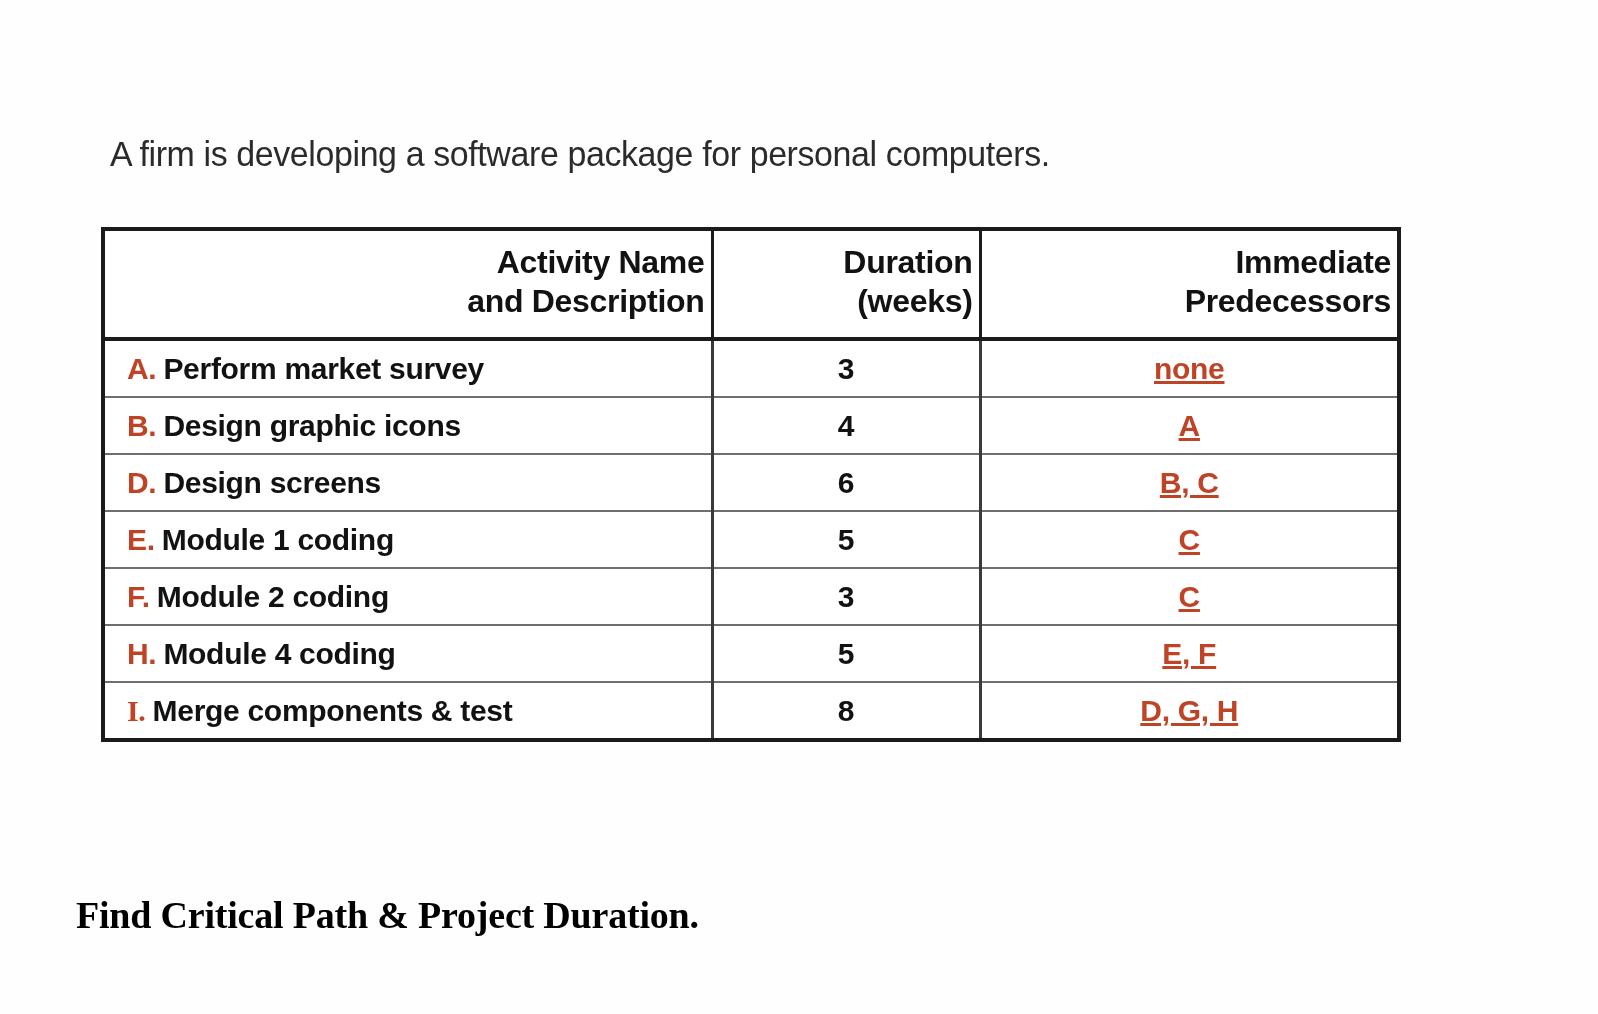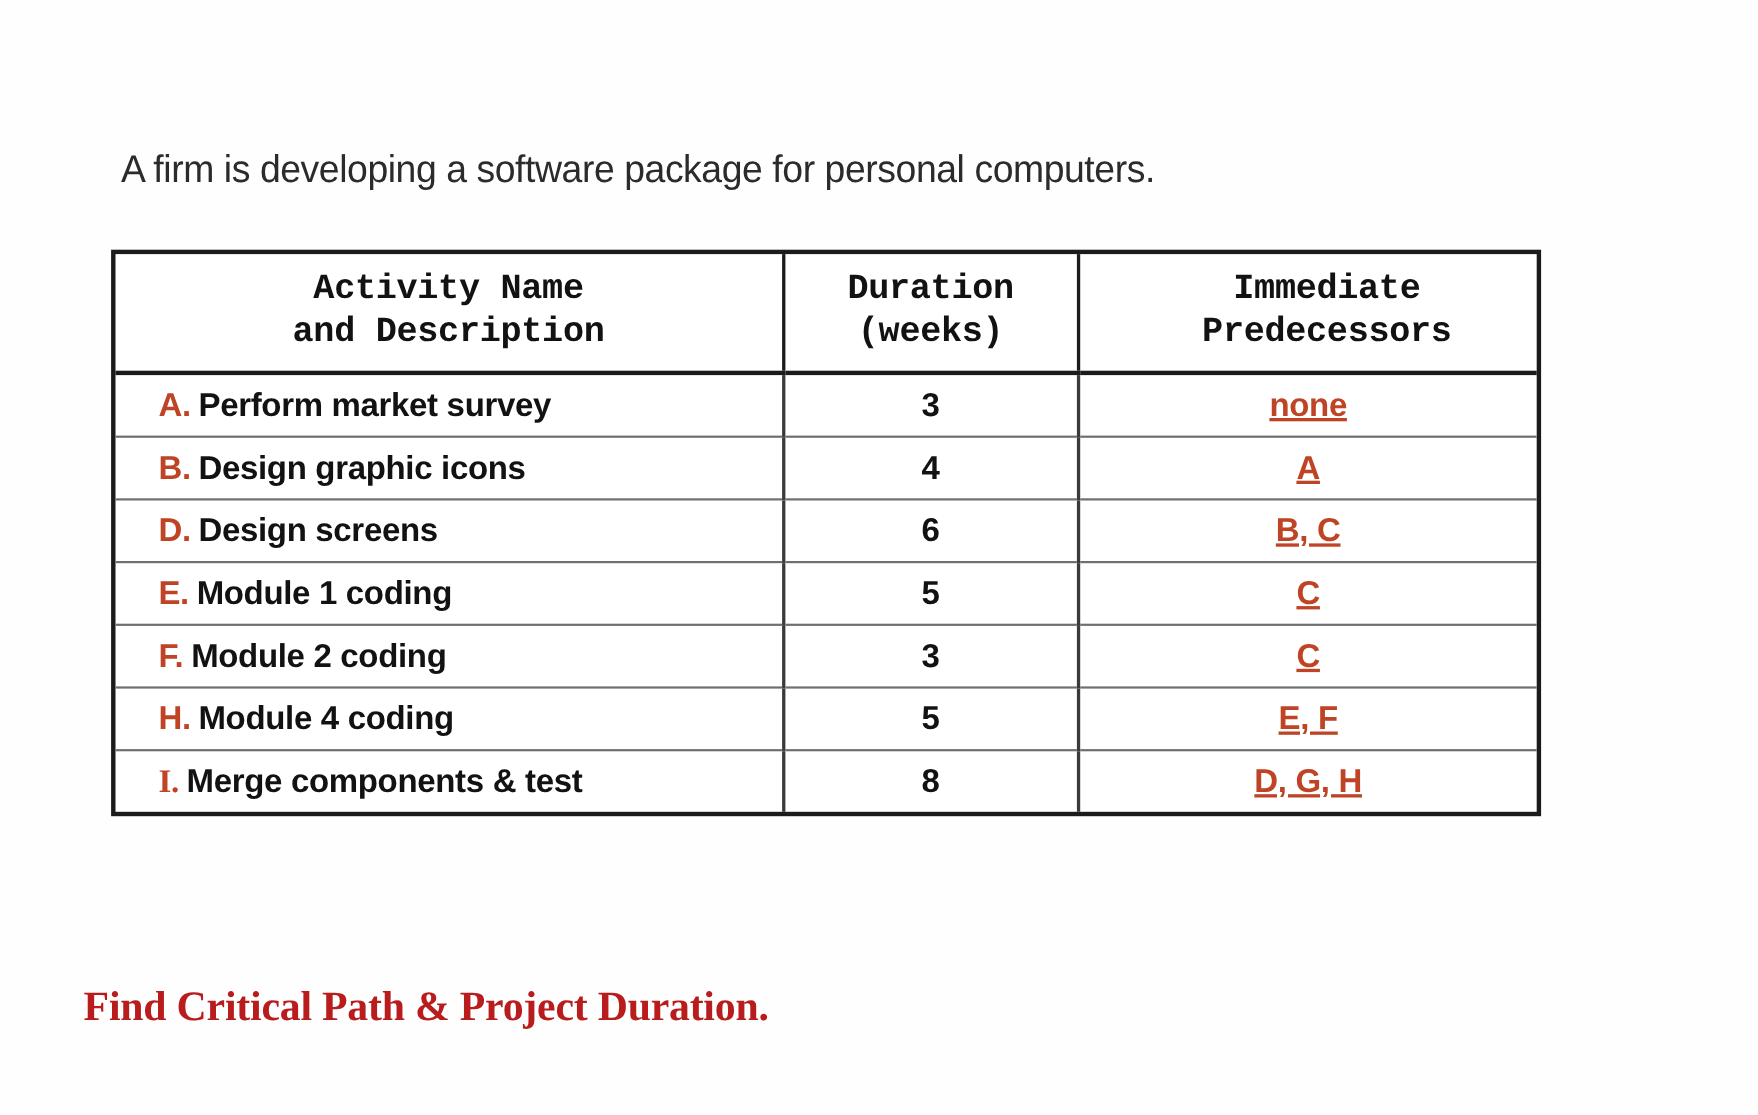--- a/index.html
+++ b/index.html
@@ -49,21 +49,21 @@
     transform-origin: left center;
   }
 
   .q-footer {
     position: absolute;
     left: 76px;
     top: 893px;
     font-family: "Liberation Serif", "DejaVu Serif", serif;
     font-weight: bold;
     font-size: 38px;
-    color: #b91c1c;
+    color: #000000;
     letter-spacing: -0.2px;
     white-space: nowrap;
   }
 
   
   .tbl-wrap {
     position: absolute;
     left: 101px;
     top: 227px;
     width: 1300px;
@@ -76,25 +76,25 @@
     border-collapse: collapse;
     width: 100%;
     table-layout: fixed;
   }
 
   table.activity-table col.c-name { width: 607px; }
   table.activity-table col.c-dur  { width: 268px; }
   table.activity-table col.c-pred { width: 417px; }
 
   thead th {
-    font-family: Liberation Mono, monospace;
+    font-family: Liberation Sans, sans-serif;
     font-weight: bold;
     font-size: 32px;
     color: #121212;
-    text-align: center;
+    text-align: right;
     padding: 12px 6px 16px 6px;
     line-height: 1.22;
     border-right: 3px solid #1b1b1b;
     border-bottom: 4px solid #1b1b1b;
     vertical-align: middle;
     letter-spacing: -0.3px;
   }
   thead th:last-child { border-right: none; padding-left: 40px; }
 
   thead th .hl { display: block; white-space: nowrap; }
@@ -109,21 +109,21 @@
     color: #121212;
     padding: 0;
     vertical-align: middle;
     letter-spacing: -0.3px;
   }
   tbody td:last-child { border-right: none; text-decoration: underline; }
   tbody tr:last-child td { border-bottom: none; margin-left: 48px; }
 
   td.name-cell {
     text-align: left;
-    padding-left: 39px;
+    padding-left: 22px;
     white-space: nowrap;
   }
   td.dur-cell  { text-align: center; }
   td.pred-cell {
     text-align: center;
     color: #bf4426;
   }
 
   .letter {
     color: #bf4426;

